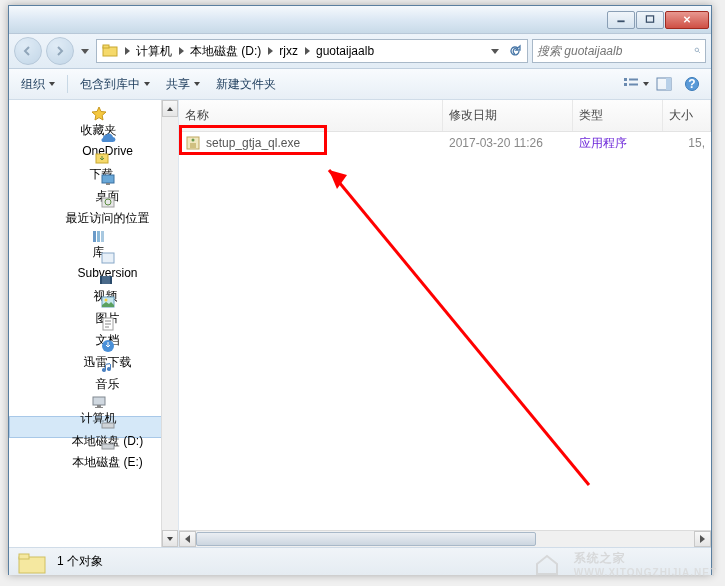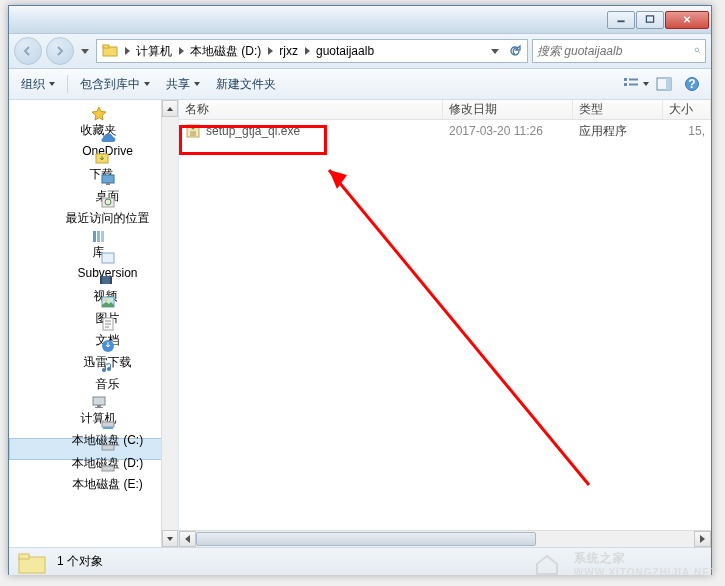--- a/index.html
+++ b/index.html
@@ -40,21 +40,21 @@
 .side-scroll { position: absolute; right: 0; top: 0; width: 17px; height: 100%; background: #f0f0f0; border-left: 1px solid #dcdcdc; }
 .side-scroll-btn { width: 16px; height: 17px; background: linear-gradient(180deg,#f8f8f8,#e5e5e5); border: 1px solid #c8c8c8; display: flex; align-items: center; justify-content: center; }
 .side-scroll-btn.bot { position: absolute; bottom: 0; }
 .tree-item { display: flex; align-items: center; height: 22px; padding-left: 4px; cursor: pointer; white-space: nowrap; flex-direction: column; }
 .tree-item.selected { background: #d5e8f8; border: 1px solid #a8c8e8; height: 22px; }
 .tree-toggle { width: 14px; display: flex; align-items: center; justify-content: center; }
 .tree-icon { width: 16px; height: 16px; margin: 0 4px; display: flex; align-items: center; justify-content: center; }
 .tree-spacer { height: 12px; }
 
 .filepane { flex: 1; background: #fff; position: relative; overflow: hidden; }
-.col-headers { height: 20px; border-bottom: 1px solid #e3e3e3; display: flex; align-items: center; background: linear-gradient(180deg,#fdfdfd,#f4f4f4); }
+.col-headers { height: 32px; border-bottom: 1px solid #e3e3e3; display: flex; align-items: center; background: linear-gradient(180deg,#fdfdfd,#f4f4f4); }
 .col-h { padding: 0 6px; border-right: 1px solid #e8e8e8; height: 100%; display: flex; align-items: center; color: #444; cursor: pointer; }
 .file-row { display: flex; align-items: center; height: 22px; padding-left: 6px; }
 .file-row .fcell { display: flex; align-items: center; color: #555; }
 .file-icon { width: 16px; height: 16px; margin-right: 5px; }
 .hscroll { position: absolute; bottom: 0; left: 0; right: 0; height: 17px; background: #f0f0f0; border-top: 1px solid #dcdcdc; display: flex; }
 .hscroll-btn { width: 17px; height: 16px; background: linear-gradient(180deg,#f8f8f8,#e5e5e5); border: 1px solid #c8c8c8; display: flex; align-items: center; justify-content: center; }
 .hscroll-track { flex: 1; position: relative; }
 .hscroll-thumb { position: absolute; left: 0; top: 1px; height: 14px; width: 340px; background: linear-gradient(180deg,#eaeef3,#ccd6e0); border: 1px solid #a8b8c8; border-radius: 2px; }
 
 .red-box { position: absolute; border: 3px solid #ff0000; pointer-events: none; }
@@ -312,29 +312,20 @@
           <span class="tree-toggle"></span>
           <span class="tree-icon">
             <svg viewBox="0 0 16 16">
               <rect x="2" y="3" width="12" height="8" fill="#d0d8e0" stroke="#808890"></rect>
               <rect x="6" y="11" width="4" height="2" fill="#888"></rect>
               <rect x="4" y="13" width="8" height="1" fill="#888"></rect>
             </svg>
           </span>
           <span>计算机</span>
         </div>
-      <div class="tree-item" style="padding-left:28px">
-          <span class="tree-icon">
-            <svg viewBox="0 0 16 16">
-              <rect x="2" y="6" width="12" height="5" fill="#d0d4d8" stroke="#909498"></rect>
-              <rect x="3" y="11" width="10" height="2" fill="#6aa8d8"></rect>
-            </svg>
-          </span>
-          <span>本地磁盘 (C:)</span>
-        </div>
       <div class="tree-item selected" style="padding-left:28px">
           <span class="tree-icon">
             <svg viewBox="0 0 16 16">
               <rect x="2" y="6" width="12" height="5" fill="#d0d4d8" stroke="#909498"></rect>
             </svg>
           </span>
           <span>本地磁盘 (D:)</span>
         </div>
       <div class="tree-item" style="padding-left:28px">
           <span class="tree-icon">
@@ -365,21 +356,21 @@
       <div class="file-row">
         <div class="fcell" style="width:264px">
           <span class="file-icon"><svg viewBox="0 0 16 16">
                 <rect x="2" y="2" width="12" height="12" fill="#f0e8c0" stroke="#c0a860"></rect>
                 <rect x="5" y="8" width="6" height="5" fill="#d0c080"></rect>
                 <circle cx="8" cy="5" r="1.5" fill="#6a9a50"></circle>
               </svg></span>
           <span>setup_gtja_ql.exe</span>
         </div>
         <div class="fcell" style="width:130px;color:#888">2017-03-20 11:26</div>
-        <div class="fcell" style="width:90px;color:#404040">应用程序</div>
+        <div class="fcell" style="width:90px;color:#6d28d9">应用程序</div>
         <div class="fcell" style="flex:1;justify-content:flex-end;color:#888;padding-right:6px">15,</div>
       </div>
 
       <div class="red-box" style="left:0; top:25px; width:148px; height:30px;"></div>
       <svg class="red-arrow" style="left:130px; top:55px; width:290px; height:340px;">
         <line x1="280" y1="330" x2="20" y2="15" stroke="#ff0000" stroke-width="3"></line>
         <polygon points="20,15 38,20 28,34" fill="#ff0000"></polygon>
       </svg>
 
       <div class="hscroll">

